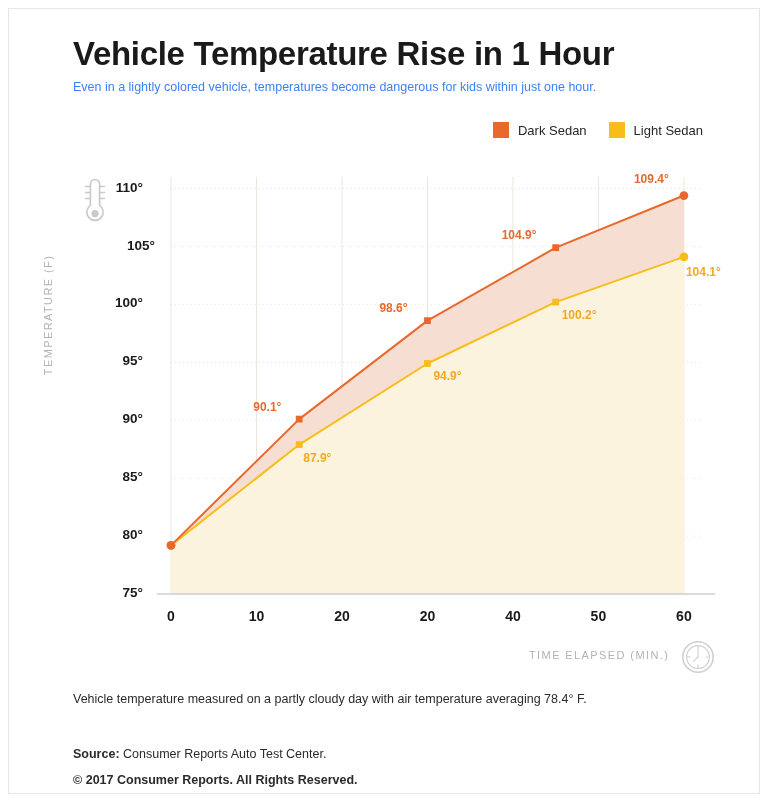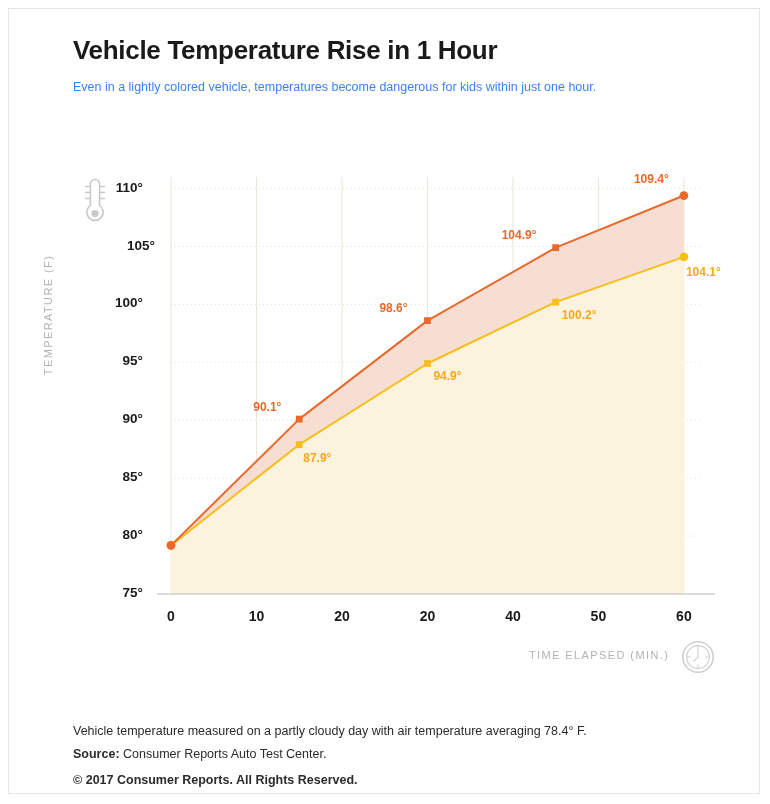--- a/index.html
+++ b/index.html
@@ -20,21 +20,21 @@
     width: 752px;
     height: 786px;
     background: #ffffff;
     border: 1px solid #e6e6e6;
     box-sizing: border-box;
   }
   #title {
     position: absolute;
     left: 64px;
     top: 26px;
-    font-size: 26px;
+    font-size: 33px;
     font-weight: bold;
     color: #1a1a1a;
     letter-spacing: -0.3px;
     white-space: nowrap;
   }
   #subtitle {
     position: absolute;
     left: 64px;
     top: 71px;
     font-size: 12.5px;
@@ -136,21 +136,20 @@
     top: 631px;
   }
 
   #note {
     position: absolute;
     left: 64px;
     top: 683px;
     font-size: 12.5px;
     color: #2b2b2b;
     white-space: nowrap;
-    margin-top: 32px;
   }
   #source {
     position: absolute;
     left: 64px;
     top: 738px;
     font-size: 12.5px;
     color: #2b2b2b;
     white-space: nowrap;
   }
   #source b { font-weight: bold; }
@@ -165,20 +164,30 @@
   }
 </style>
 </head>
 <body>
 
 <div id="card">
 
   <div id="title">Vehicle Temperature Rise in 1 Hour</div>
   <div id="subtitle">Even in a lightly colored vehicle, temperatures become dangerous for kids within just one hour.</div>
 
+  <div id="legend">
+    <div class="legend-item">
+      <span class="legend-swatch" style="background:#E8692B"></span>
+      <span class="legend-label">Dark Sedan</span>
+    </div>
+    <div class="legend-item">
+      <span class="legend-swatch" style="background:#F7BE1B"></span>
+      <span class="legend-label">Light Sedan</span>
+    </div>
+  </div>
 
   <div id="y-axis-title">TEMPERATURE (F)</div>
 
   <span id="thermo-icon">
     <svg width="28" height="54" viewBox="0 0 28 54">
       <g stroke="#c9c9c9" stroke-width="1.6" fill="none" stroke-linecap="round">
         <path d="M14 6.5 a4.6 4.6 0 0 1 4.6 4.6 v21.3 a8.2 8.2 0 1 1 -9.2 0 v-21.3 a4.6 4.6 0 0 1 4.6 -4.6 z"></path>
         <circle cx="14" cy="40.6" r="3.6" fill="#c9c9c9" stroke="none"></circle>
         <line x1="4.6" y1="13.5" x2="9.4" y2="13.5"></line>
         <line x1="4.6" y1="19.5" x2="9.4" y2="19.5"></line>

